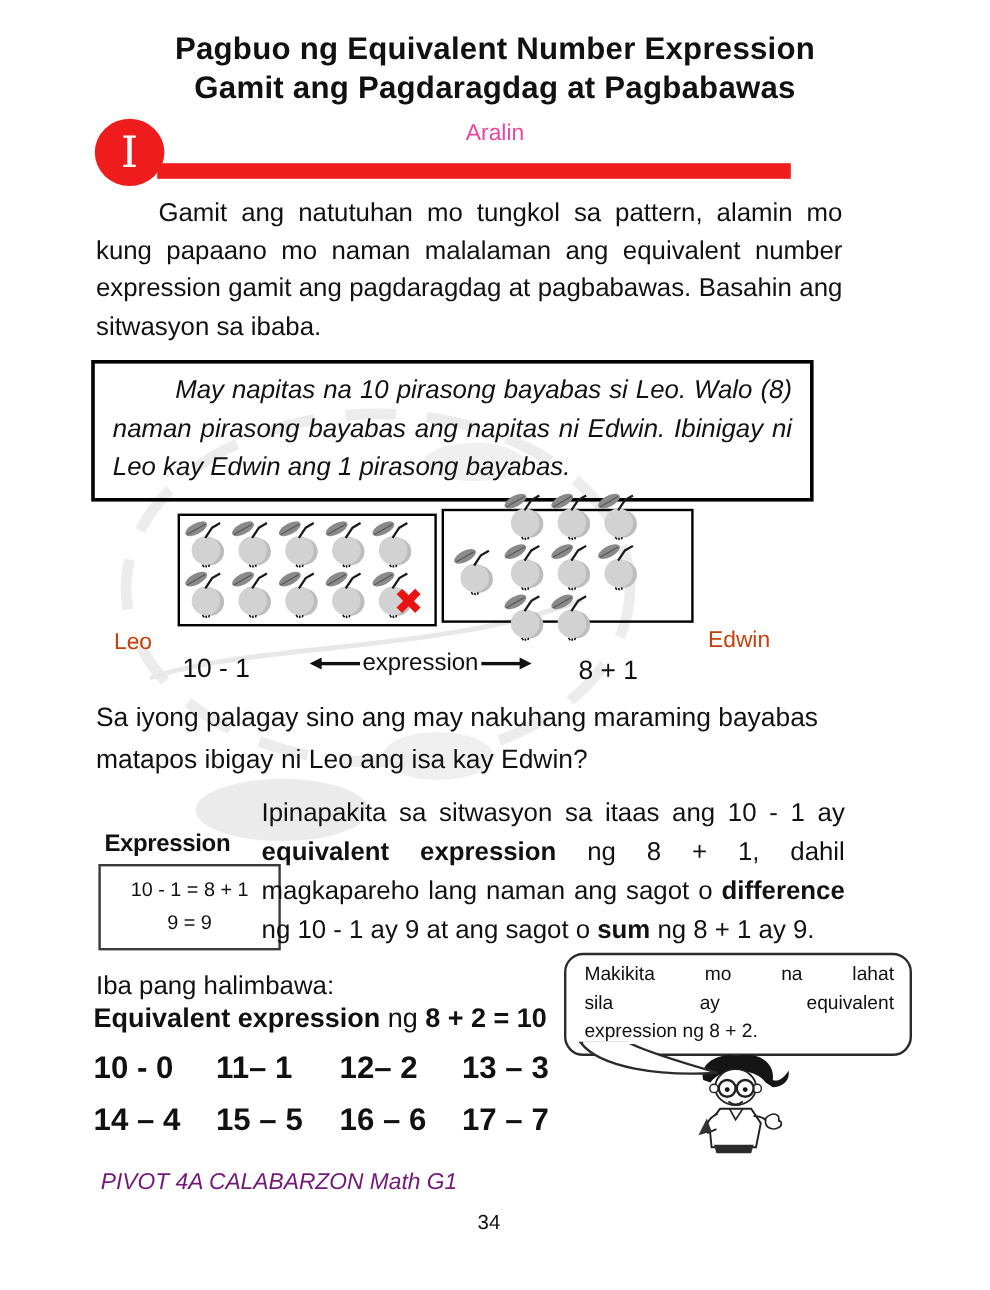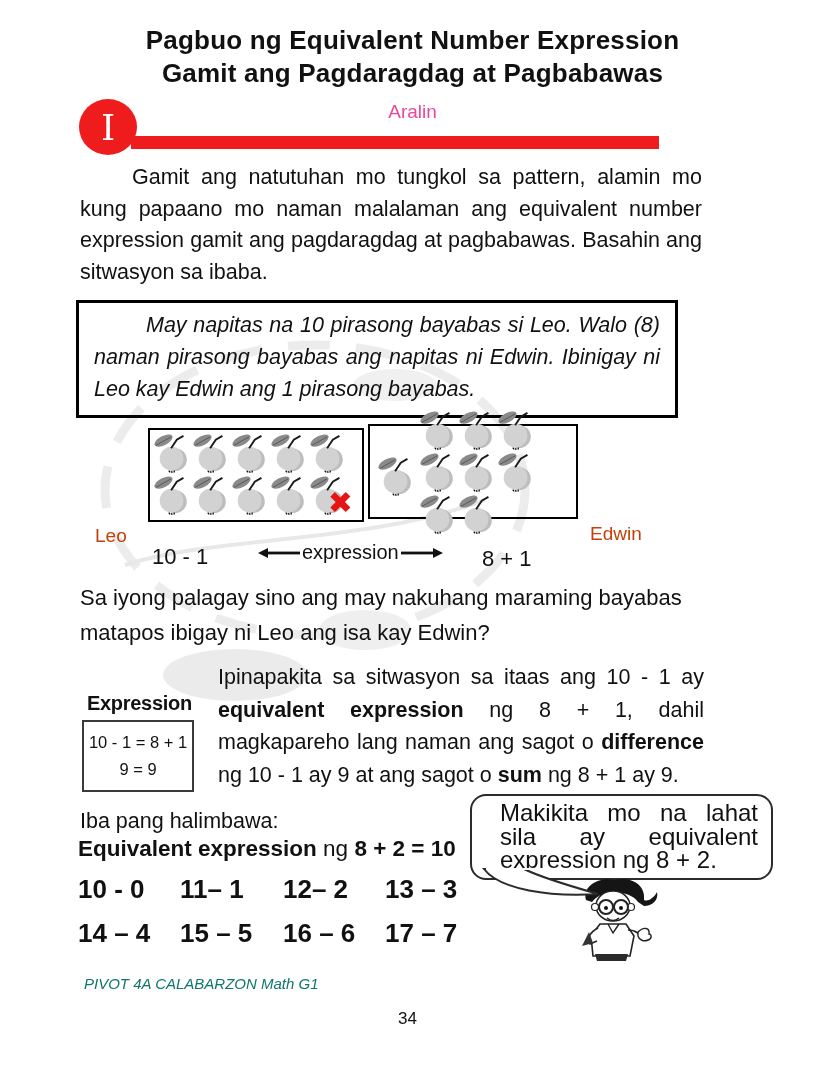--- a/index.html
+++ b/index.html
@@ -38,39 +38,39 @@
   .edwin-label{left:590px; top:523px;}
   .expr-num{font-size:22px; z-index:2;}
   .expr-left{left:152px; top:544px;}
   .expr-right{left:482px; top:546px;}
   .arrow-row{left:258px; top:541px; display:flex; align-items:center; font-size:20px; z-index:2;}
   .arrow-row .word{margin:0 2px;}
   
   .question{left:80px; top:580px; width:616px; font-size:22px; line-height:35px; z-index:2;}
   
   .expr-heading{left:87px; top:692px; font-size:20px; font-weight:bold; letter-spacing:-0.3px; z-index:2;}
-  .expr-box{left:82px; top:720px; width:108px; border:2px solid #3a3a3a; padding:7px 0;
+  .expr-box{left:82px; top:720px; width:108px; border:2px solid #3a3a3a; padding:7px 20px;
             font-size:16.5px; text-align:center; line-height:27px; background:#fff; z-index:2;}
   
   .explanation{left:218px; top:661px; width:486px; font-size:21.5px; line-height:32.5px;
             text-align:justify; z-index:2;}
   
   .examples-intro{left:80px; top:809px; font-size:21.5px; z-index:2;}
   .examples-heading{left:78px; top:836px; font-size:22.5px; z-index:2;}
   .examples-grid{left:78px; top:874px; width:432px; display:grid;
             grid-template-columns:102px 103px 102px auto; row-gap:13px;
             font-size:26px; font-weight:bold; z-index:2;}
   
   .bubble{left:470px; top:794px; width:258px; border:2px solid #2b2b2b; border-radius:16px;
-            padding:5px 13px 6px 28px; font-size:24px; line-height:23.5px; background:#fff; z-index:2;}
+            padding:5px 13px 6px 15px; font-size:16px; line-height:23.5px; background:#fff; z-index:2;}
   .bubble .jline{text-align:justify; text-align-last:justify;}
   .bubble-tail{left:478px; top:868px; z-index:3;}
   .character{left:560px; top:876px; z-index:2;}
   
-  .footer-source{left:84px; top:975px; font-size:15px; font-style:italic; color:#0f766e; z-index:2;}
+  .footer-source{left:84px; top:975px; font-size:19px; font-style:italic; color:#701a75; z-index:2;}
   .footer-page{left:398px; top:1009px; font-size:17px; z-index:2;}
   .watermark{left:65px; top:330px; z-index:0; opacity:0.55;}
   b{font-weight:bold;}
 </style>
 </head>
 <body>
 
 <div class="page">
 
   <svg class="abs watermark" width="560" height="400" viewBox="0 0 560 400">

